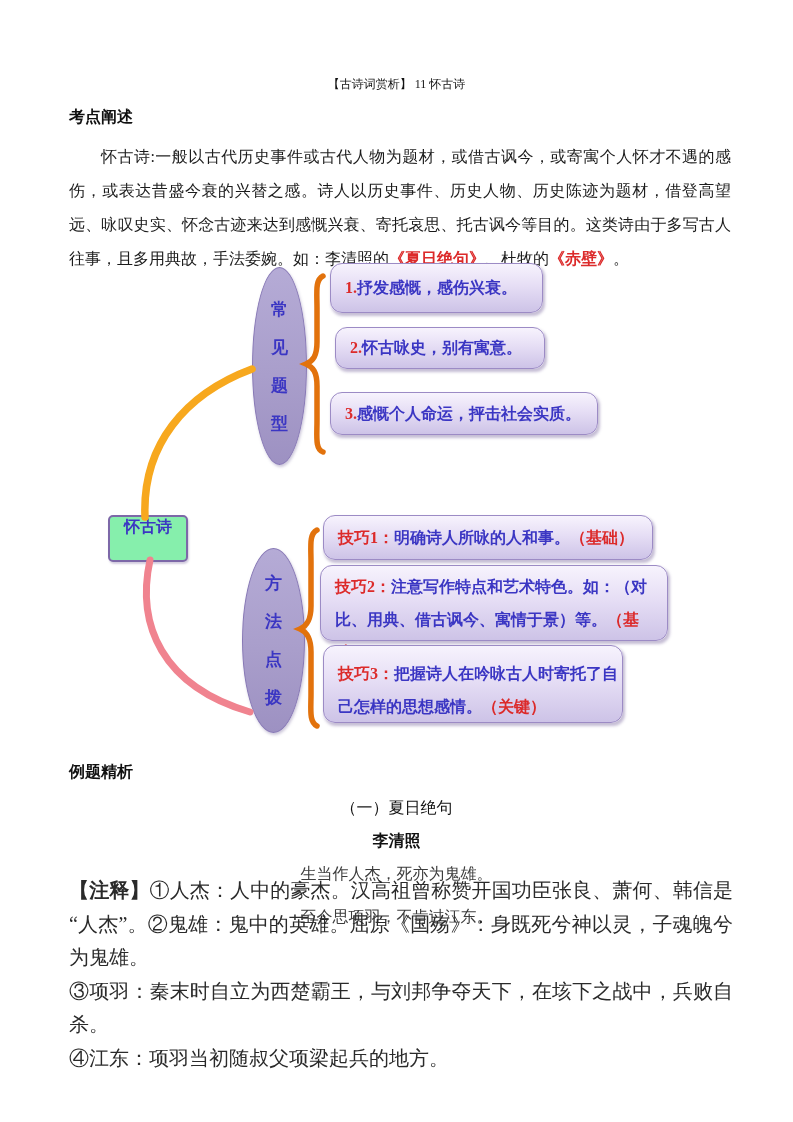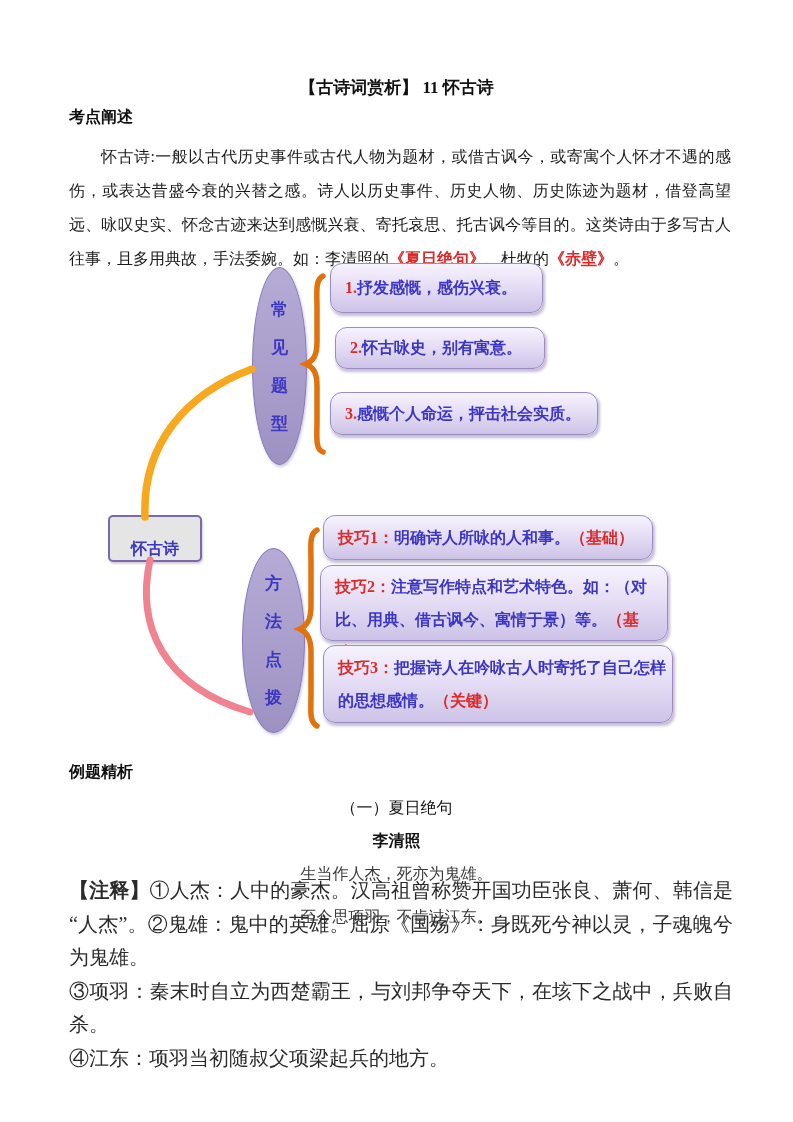--- a/index.html
+++ b/index.html
@@ -5,21 +5,21 @@
   html,body{margin:0;padding:0;background:#ffffff;}
   .page{
     position:relative;width:793px;height:1122px;background:#ffffff;overflow:hidden;
     font-family:"Liberation Serif","DejaVu Serif",serif;color:#1e1e1e;
   }
   .abs{position:absolute;}
   .bold{font-weight:bold;}
   .red{color:#dc2a2a;font-weight:bold;}
   .blue{color:#3b36c3;}
 
-  .doc-title{left:0;right:0;top:76px;text-align:center;font-size:17px;font-weight:bold;color:#111;}
+  .doc-title{left:0;right:0;top:76px;text-align:center;font-size:12px;font-weight:normal;color:#111;}
   .sec-heading{left:69px;font-size:16px;font-weight:bold;color:#111;}
   .h-kaodian{top:107px;}
   .h-examples{top:762px;}
 
   .intro{left:69px;top:140px;width:662px;font-size:16px;line-height:34px;
          text-align:justify;text-indent:2em;margin:0;color:#1b1b1b;}
 
   
   .node-ellipse{
     border-radius:50%;
@@ -37,26 +37,26 @@
     background:linear-gradient(180deg,#f7f3fd 0%,#e6def5 45%,#cdc3e7 100%);
     box-shadow:1.5px 2.5px 3px rgba(110,90,150,.4);
     font-size:16px;font-weight:bold;color:#3b36c3;
     padding-left:14px;padding-right:4px;text-align:left;
   }
   .ubox1{left:330px;top:263px;width:213px;height:50px;line-height:48px;}
   .ubox2{left:335px;top:327px;width:210px;height:42px;line-height:40px;}
   .ubox3{left:330px;top:392px;width:268px;height:43px;line-height:41px;}
   .lbox1{left:323px;top:515px;width:330px;height:45px;line-height:43px;}
   .lbox2{left:320px;top:565px;width:348px;height:76px;line-height:33px;padding-top:4px;}
-  .lbox3{left:323px;top:645px;width:350px;height:78px;line-height:33px;padding-top:5px;}
+  .lbox3{left:323px;top:645px;width:300px;height:78px;line-height:33px;padding-top:11px;}
 
   .root-box{
-    left:108px;top:515px;width:94px;height:47px;box-sizing:border-box;
-    background:#e5e5e5;border:2px solid #7d68a8;border-radius:5px;
-    display:flex;align-items:flex-end;justify-content:center;
+    left:108px;top:515px;width:80px;height:47px;box-sizing:border-box;
+    background:#86efac;border:2px solid #7d68a8;border-radius:5px;
+    display:flex;align-items:flex-start;justify-content:center;
     font-size:16px;font-weight:bold;color:#3b36c3;
     box-shadow:1px 2px 2px rgba(110,90,150,.3);
   }
   .diagram-svg{left:0;top:0;width:793px;height:1122px;z-index:3;pointer-events:none;}
 
   
   .center-line{left:0;right:0;text-align:center;}
   .poem-title{top:798px;font-size:16px;font-weight:normal;color:#111;}
   .poet{top:831px;font-size:16px;font-weight:bold;color:#111;}
   .verse1{top:864px;font-size:16px;color:#3c3c3c;}

